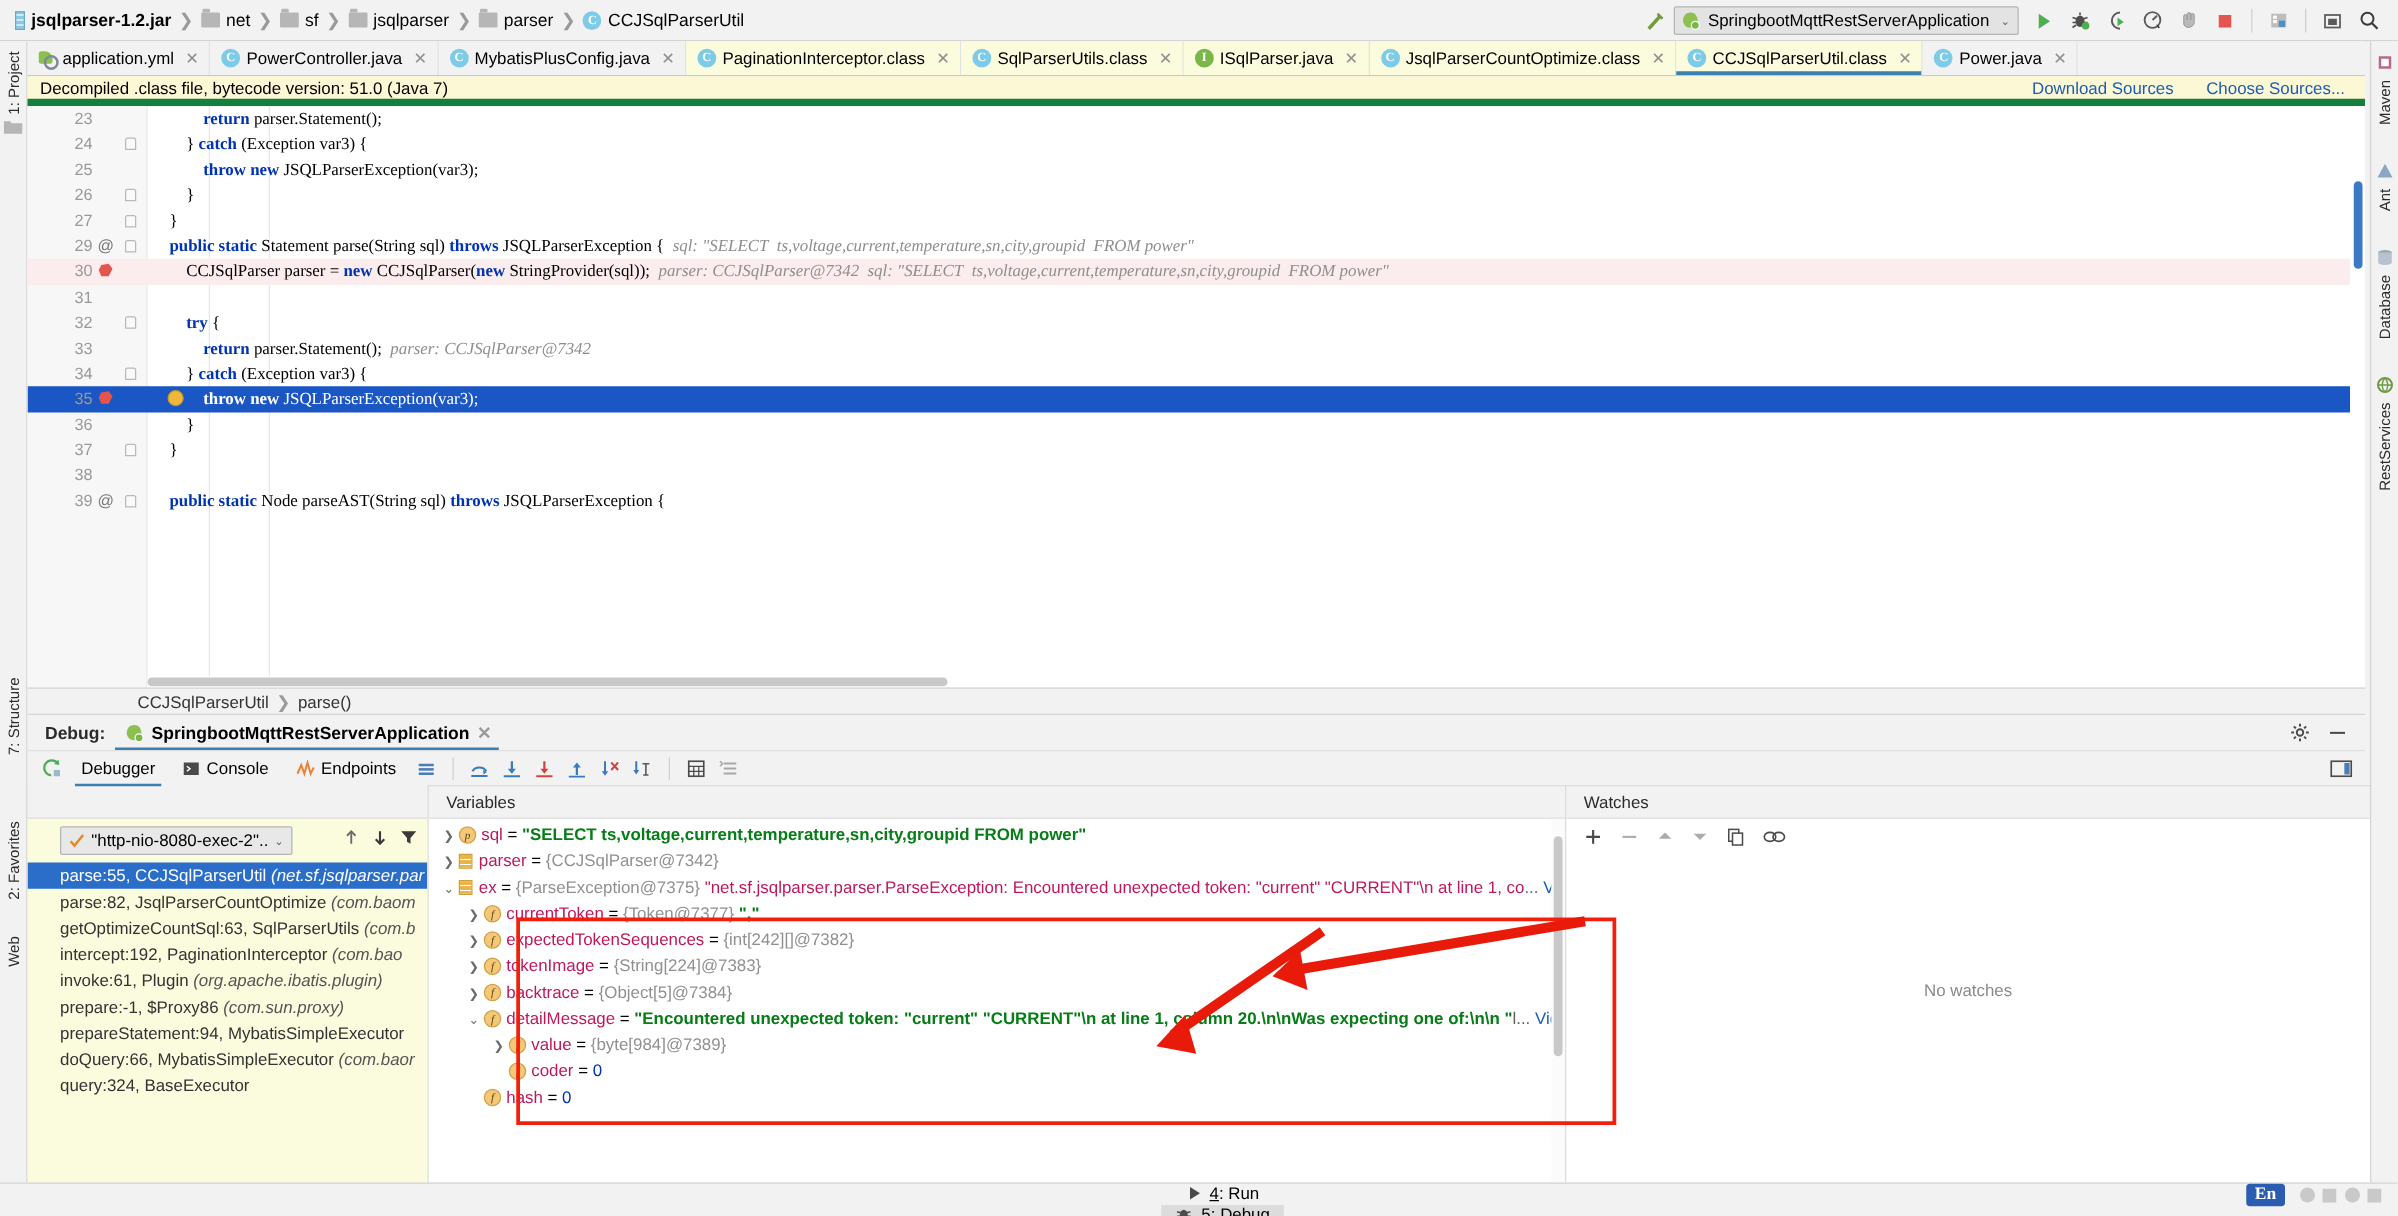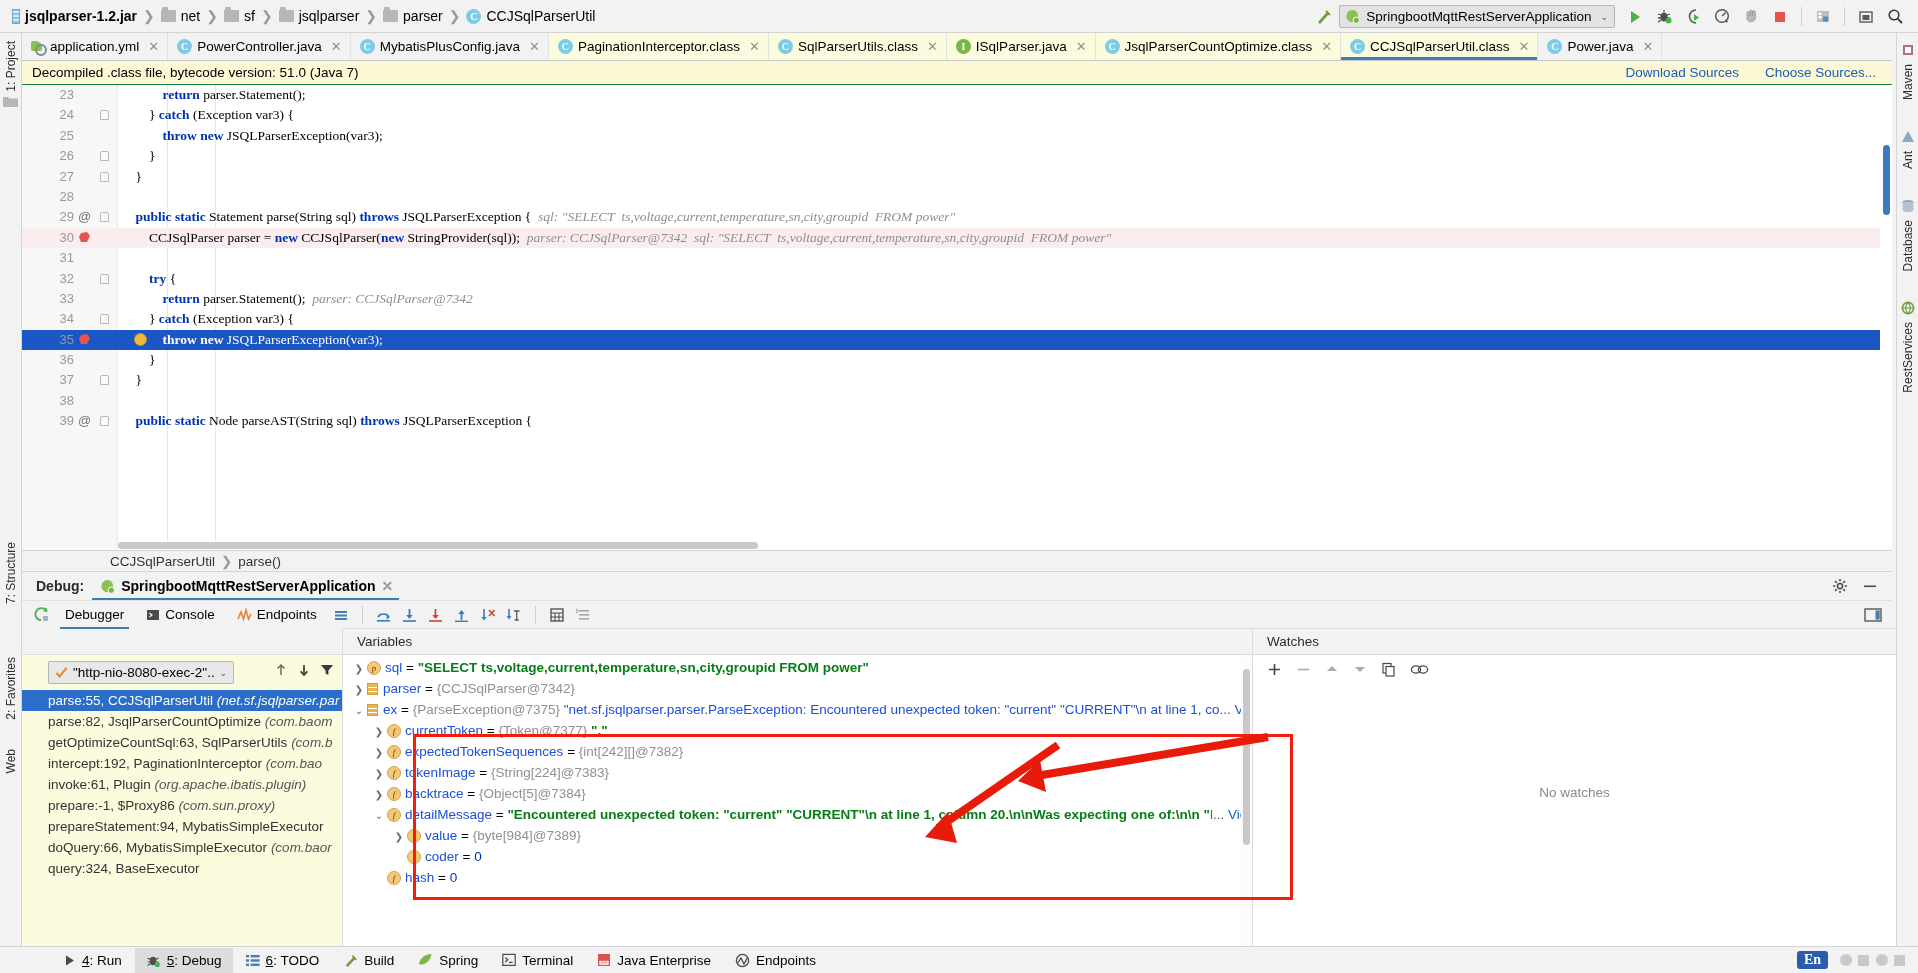--- a/index.html
+++ b/index.html
@@ -88,21 +88,21 @@
     background:#8cc152; border-radius:2px 6px 2px 2px;
   }
   .ic-yml:after{
     content:""; position:absolute; left:4px; top:5px; width:8px;height:8px;
     border:2px solid #7a8a99; border-radius:50%;
   }
 
   
   .notify {
     position: absolute; left: 22px; top: 61px; width: 1870px; height: 24px;
-    background: #fcf7d4; border-bottom: 1px solid #15803d;
+    background: #fcf7d4; border-bottom: 6px solid #15803d;
     display: flex; align-items: center; justify-content: space-between;
     padding: 0 16px 0 10px;
     font-size: 13.5px;
   }
   .notify .links { display: flex; gap: 26px; }
   .notify .links a { color: #1a5fb4; text-decoration: none; }
 
   
   .leftstrip {
     position: absolute; left: 0; top: 33px; width: 22px; height: 940px;
@@ -254,21 +254,21 @@
     width: 14px; height: 14px; border-radius: 50%;
     background: #f5c877; border: 1px solid #cfa24a; color: #5b4412;
     font-size: 9px; font-style: italic; font-family: "Liberation Serif", serif;
     vertical-align: middle; margin-right: 4px;
   }
   .vlocal {
     display: inline-block; width: 11px; height: 12px; vertical-align: middle; margin-right: 5px;
     background: repeating-linear-gradient(180deg,#e8b44b 0 3px,#fff 3px 4px);
     border: 1px solid #d09f3f;
   }
-  .vname { color: #1d4ed8; }
+  .vname { color: #be185d; }
   .veq { color: #000; }
   .vref { color: #909090; }
   .vstr { color: #067d17; font-weight: bold; }
   .vnum { color: #0033b3; }
   .vlink { color: #1a5fb4; }
   .vellip { color: #606060; }
 
   .vscroll { position:absolute; right: 0; top: 0; width: 11px; bottom: 0; background:#fbfbfb; }
   .vscroll .th { position:absolute; right:2px; top: 14px; width:7px; height:176px; background:#c8c8c8; border-radius:4px;}
 
@@ -289,22 +289,23 @@
   .redbox {
     position: absolute; left: 413px; top: 734px; width: 880px; height: 166px;
     border: 3px solid #f21f0c; pointer-events: none;
   }
   .arrow-svg { position: absolute; left: 0; top: 0; width: 1918px; height: 973px; pointer-events: none; }
 
   
   .statusbar {
     position: absolute; left: 0; bottom: 0; width: 1918px; height: 27px;
     background: #f2f2f2; border-top: 1px solid #d4d4d4;
-    display: flex; align-items: center; padding-left: 52px; gap: 2px;
+    display: flex; align-items: center; padding-left: 38px; gap: 2px;
     font-size: 13.5px;
+    flex-direction: column;
   }
   .sb-item { display: flex; align-items: center; gap: 6px; padding: 0 11px; height: 25px; }
   .sb-item.active { background: #dcdcdc; }
   .sb-item u { text-decoration: underline; }
   .statusbar .sb-right { position: absolute; right: 8px; display:flex; align-items:center; gap: 10px; }
   .ime-badge {
     background: #2a5db0; color: #fff; font-weight: bold; font-size: 14px;
     padding: 1px 7px; border-radius: 3px; font-family: "Liberation Serif", serif;
   }
 
@@ -503,21 +504,20 @@
   <div class="editor">
     <div class="gutter"></div>
     <div class="indent-guide" style="left:145px;"></div>
     <div class="indent-guide" style="left:193px;"></div>
     <div class="codearea" id="codearea">
         <div class="cline"><span class="ln">23</span><span class="code">&nbsp;&nbsp;&nbsp;&nbsp;&nbsp;&nbsp;&nbsp;&nbsp;&nbsp;&nbsp;&nbsp;&nbsp;<span class="kw">return</span> parser.Statement();</span></div>
         <div class="cline"><span class="ln">24</span><span class="fold closed"></span><span class="code">&nbsp;&nbsp;&nbsp;&nbsp;&nbsp;&nbsp;&nbsp;&nbsp;} <span class="kw">catch</span> (Exception var3) {</span></div>
         <div class="cline"><span class="ln">25</span><span class="code">&nbsp;&nbsp;&nbsp;&nbsp;&nbsp;&nbsp;&nbsp;&nbsp;&nbsp;&nbsp;&nbsp;&nbsp;<span class="kw">throw</span> <span class="kw">new</span> JSQLParserException(var3);</span></div>
         <div class="cline"><span class="ln">26</span><span class="fold closed"></span><span class="code">&nbsp;&nbsp;&nbsp;&nbsp;&nbsp;&nbsp;&nbsp;&nbsp;}</span></div>
         <div class="cline"><span class="ln">27</span><span class="fold closed"></span><span class="code">&nbsp;&nbsp;&nbsp;&nbsp;}</span></div>
-        <div class="cline"><span class="ln">28</span><span class="code"></span></div>
         <div class="cline"><span class="ln">29</span><span class="at">@</span><span class="fold closed"></span><span class="code">&nbsp;&nbsp;&nbsp;&nbsp;<span class="kw">public static</span> Statement parse(String sql) <span class="kw">throws</span> JSQLParserException {&nbsp;&nbsp;<span class="hint">sql:&nbsp;"SELECT&nbsp;&nbsp;ts,voltage,current,temperature,sn,city,groupid&nbsp;&nbsp;FROM power"</span></span></div>
         <div class="cline hlline"><span class="ln">30</span><span class="gmark"><svg width="13" height="13" viewBox="0 0 13 13">
               <path d="M1 6 L3 2 L9 1 L12 5 L9 11 L3 11 Z" fill="#e4554f"></path>
             </svg></span><span class="code">&nbsp;&nbsp;&nbsp;&nbsp;&nbsp;&nbsp;&nbsp;&nbsp;CCJSqlParser parser = <span class="kw">new</span> CCJSqlParser(<span class="kw">new</span> StringProvider(sql));&nbsp;&nbsp;<span class="hint">parser:&nbsp;CCJSqlParser@7342&nbsp;&nbsp;sql:&nbsp;"SELECT&nbsp;&nbsp;ts,voltage,current,temperature,sn,city,groupid&nbsp;&nbsp;FROM power"</span></span></div>
         <div class="cline"><span class="ln">31</span><span class="code"></span></div>
         <div class="cline"><span class="ln">32</span><span class="fold closed"></span><span class="code">&nbsp;&nbsp;&nbsp;&nbsp;&nbsp;&nbsp;&nbsp;&nbsp;<span class="kw">try</span> {</span></div>
         <div class="cline"><span class="ln">33</span><span class="code">&nbsp;&nbsp;&nbsp;&nbsp;&nbsp;&nbsp;&nbsp;&nbsp;&nbsp;&nbsp;&nbsp;&nbsp;<span class="kw">return</span> parser.Statement();&nbsp;&nbsp;<span class="hint">parser:&nbsp;CCJSqlParser@7342</span></span></div>
         <div class="cline"><span class="ln">34</span><span class="fold closed"></span><span class="code">&nbsp;&nbsp;&nbsp;&nbsp;&nbsp;&nbsp;&nbsp;&nbsp;} <span class="kw">catch</span> (Exception var3) {</span></div>
         <div class="cline curline"><span class="ln">35</span><span class="gmark"><svg width="13" height="13" viewBox="0 0 13 13">
               <path d="M1 6 L3 2 L9 1 L12 5 L9 11 L3 11 Z" fill="#e4554f"></path>

